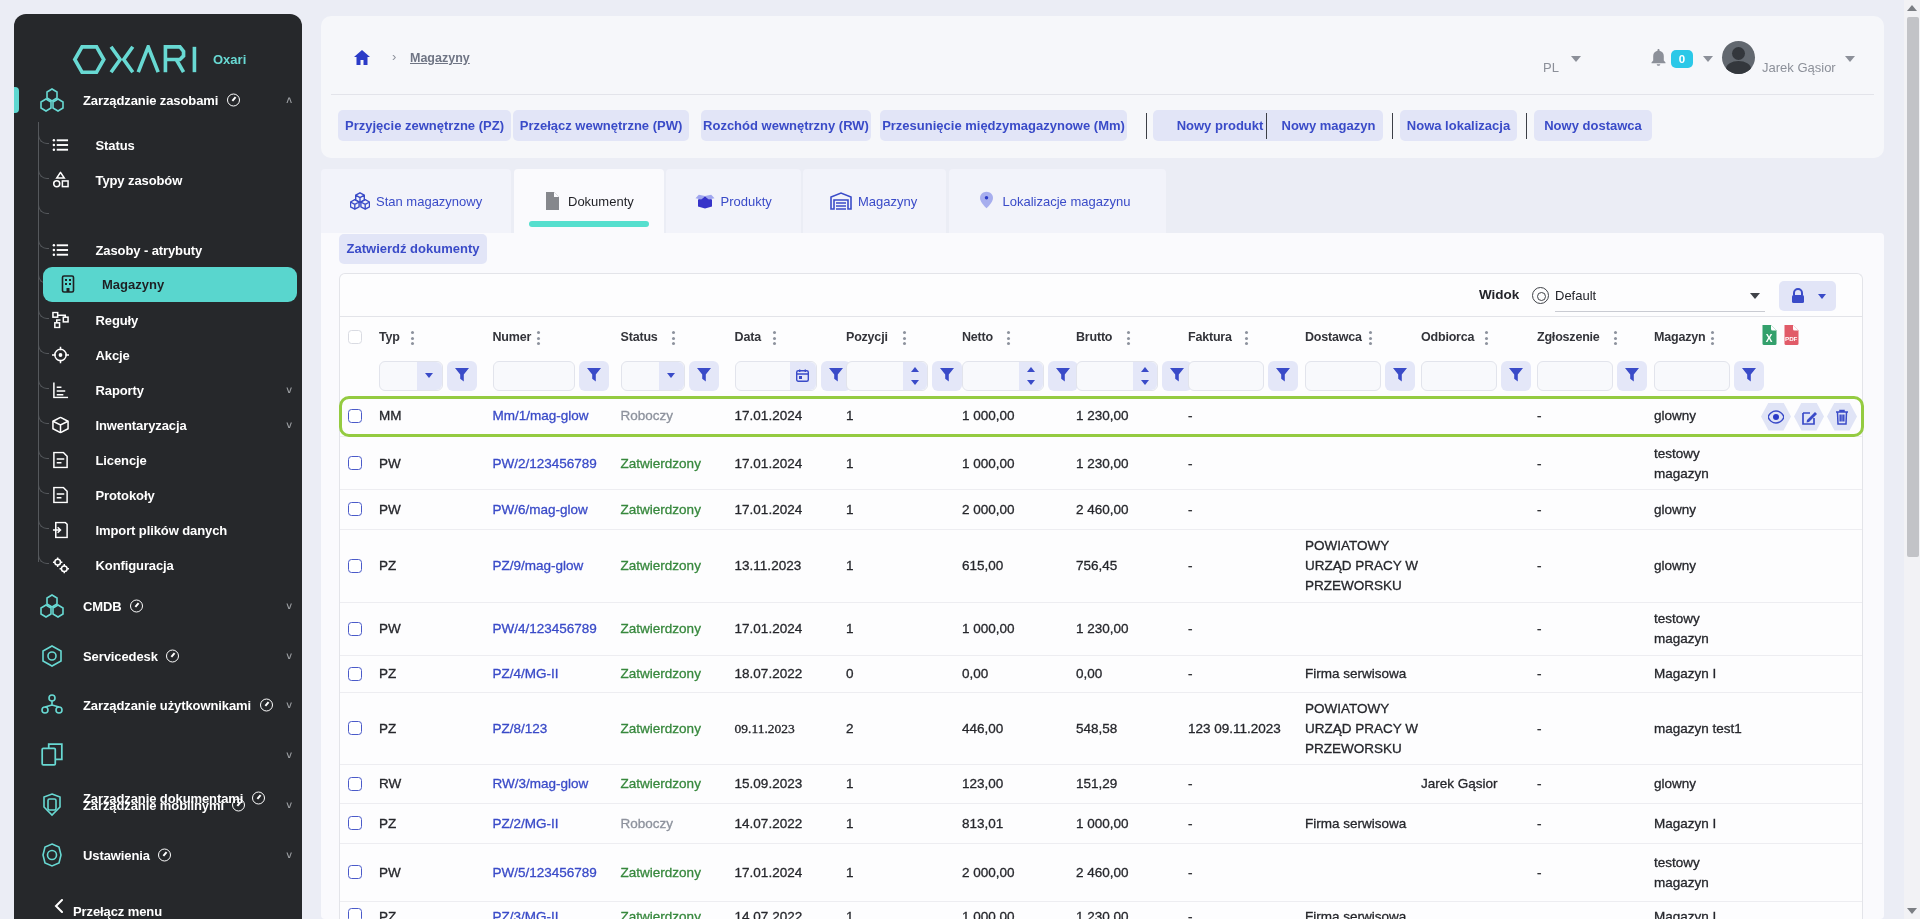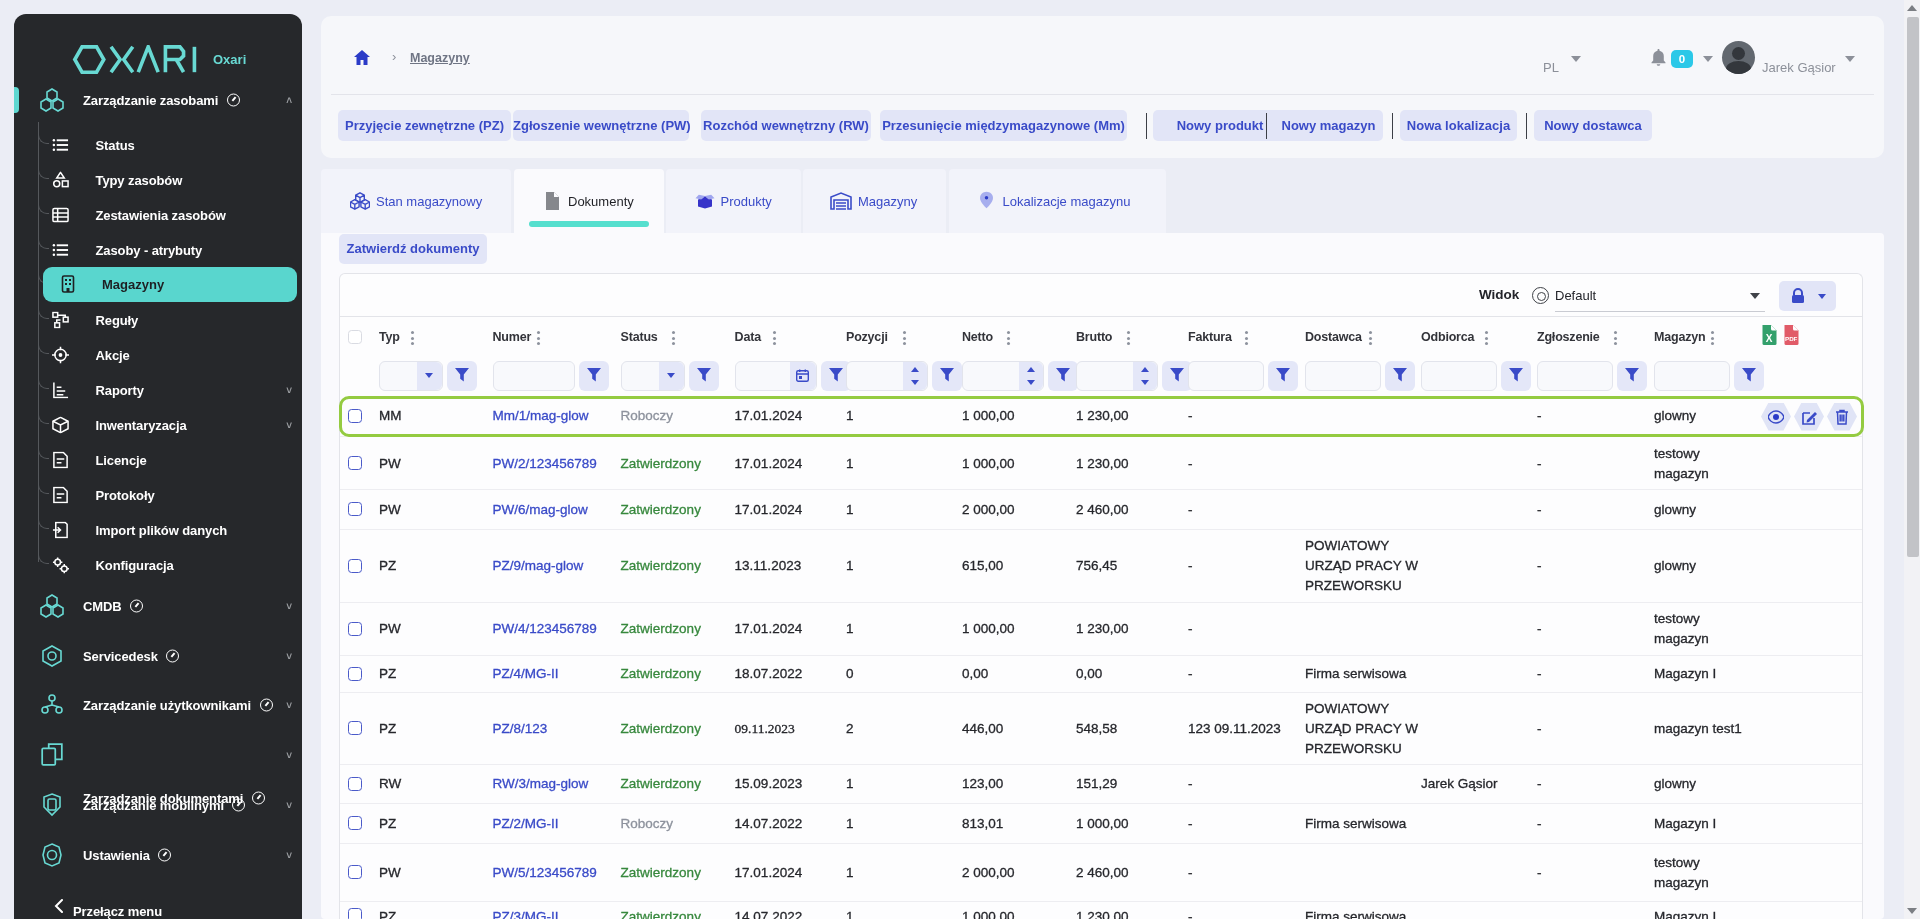--- a/index.html
+++ b/index.html
@@ -137,29 +137,20 @@
     <div style="position:absolute;left:24px;top:117px;width:11px;height:13px;border-left:1px solid #55585c;border-bottom:1px solid #55585c;border-bottom-left-radius:9px;"></div>
     <div class="mitem sub" style="top:149px;">
       <span class="ic"><svg viewBox="0 0 18 18" style="width:100%;height:100%;">
           <polygon points="9,1 13,7 5,7" stroke="#fff" stroke-width="1.6" fill="none"></polygon>
           <circle cx="5" cy="13" r="3.2" stroke="#fff" stroke-width="1.6" fill="none"></circle>
           <rect x="11" y="10" width="6" height="6" stroke="#fff" stroke-width="1.6" fill="none"></rect>
         </svg></span>
       <span class="txt">Typy zasobów</span>
     </div>
     <div style="position:absolute;left:24px;top:152px;width:11px;height:13px;border-left:1px solid #55585c;border-bottom:1px solid #55585c;border-bottom-left-radius:9px;"></div>
-    <div class="mitem sub" style="top:184px;">
-      <span class="ic"><svg viewBox="0 0 18 18" style="width:100%;height:100%;">
-          <rect x="1" y="2" width="16" height="14" rx="1.5" stroke="#fff" stroke-width="1.6" fill="none"></rect>
-          <line x1="1" y1="7" x2="17" y2="7" stroke="#fff" stroke-width="1.6" fill="none"></line>
-          <line x1="1" y1="11" x2="17" y2="11" stroke="#fff" stroke-width="1.6" fill="none"></line>
-          <line x1="6" y1="2" x2="6" y2="16" stroke="#fff" stroke-width="1.6" fill="none"></line>
-        </svg></span>
-      <span class="txt">Zestawienia zasobów</span>
-    </div>
     <div style="position:absolute;left:24px;top:187px;width:11px;height:13px;border-left:1px solid #55585c;border-bottom:1px solid #55585c;border-bottom-left-radius:9px;"></div>
     <div class="mitem sub" style="top:219px;">
       <span class="ic"><svg viewBox="0 0 18 18" style="width:100%;height:100%;">
           <circle cx="2" cy="4" r="1.3" fill="#fff"></circle>
           <circle cx="2" cy="9" r="1.3" fill="#fff"></circle>
           <circle cx="2" cy="14" r="1.3" fill="#fff"></circle>
           <rect x="5" y="3" width="12" height="2" fill="#fff"></rect>
           <rect x="5" y="8" width="12" height="2" fill="#fff"></rect>
           <rect x="5" y="13" width="12" height="2" fill="#fff"></rect>
         </svg></span>
@@ -326,21 +317,21 @@
 <div class="abs" style="left:1722px;top:41px;width:33px;height:33px;border-radius:50%;background:#62686f;overflow:hidden;">
   <div style="position:absolute;left:10px;top:6px;width:13px;height:13px;border-radius:50%;background:#33373c;"></div>
   <div style="position:absolute;left:4px;top:20px;width:25px;height:16px;border-radius:50% 50% 0 0;background:#33373c;"></div>
 </div>
 <div class="hright" style="left:1762px;">Jarek Gąsior</div>
 <div class="abs" style="left:1845px;top:56px;">
     <span class="caret"></span>
   </div>
 
 <div class="pbtn" style="left:338px;width:173px;">Przyjęcie zewnętrzne (PZ)</div>
-<div class="pbtn" style="left:513px;width:176px;">Zgłoszenie wewnętrzne (PW)</div>
+<div class="pbtn" style="left:513px;width:176px;">Przełącz wewnętrzne (PW)</div>
 <div class="pbtn" style="left:701px;width:170px;">Rozchód wewnętrzny (RW)</div>
 <div class="pbtn" style="left:880px;width:247px;">Przesunięcie międzymagazynowe (Mm)</div>
 <div class="psep" style="left:1146px;"></div>
 <div class="pbtn" style="left:1153px;width:134px;">Nowy produkt</div>
 <div class="psep" style="left:1266px;"></div>
 <div class="pbtn" style="left:1274px;width:109px;">Nowy magazyn</div>
 <div class="psep" style="left:1392px;"></div>
 <div class="pbtn" style="left:1400px;width:117px;">Nowa lokalizacja</div>
 <div class="psep" style="left:1526px;"></div>
 <div class="pbtn" style="left:1534px;width:118px;">Nowy dostawca</div>

